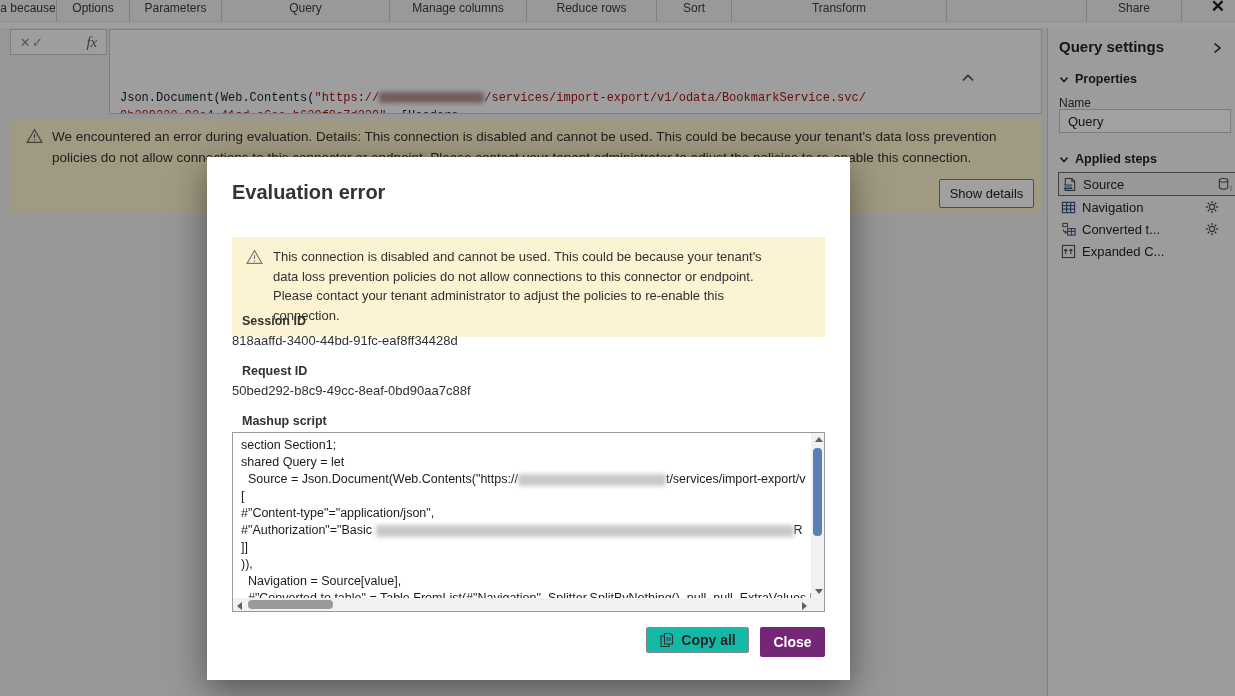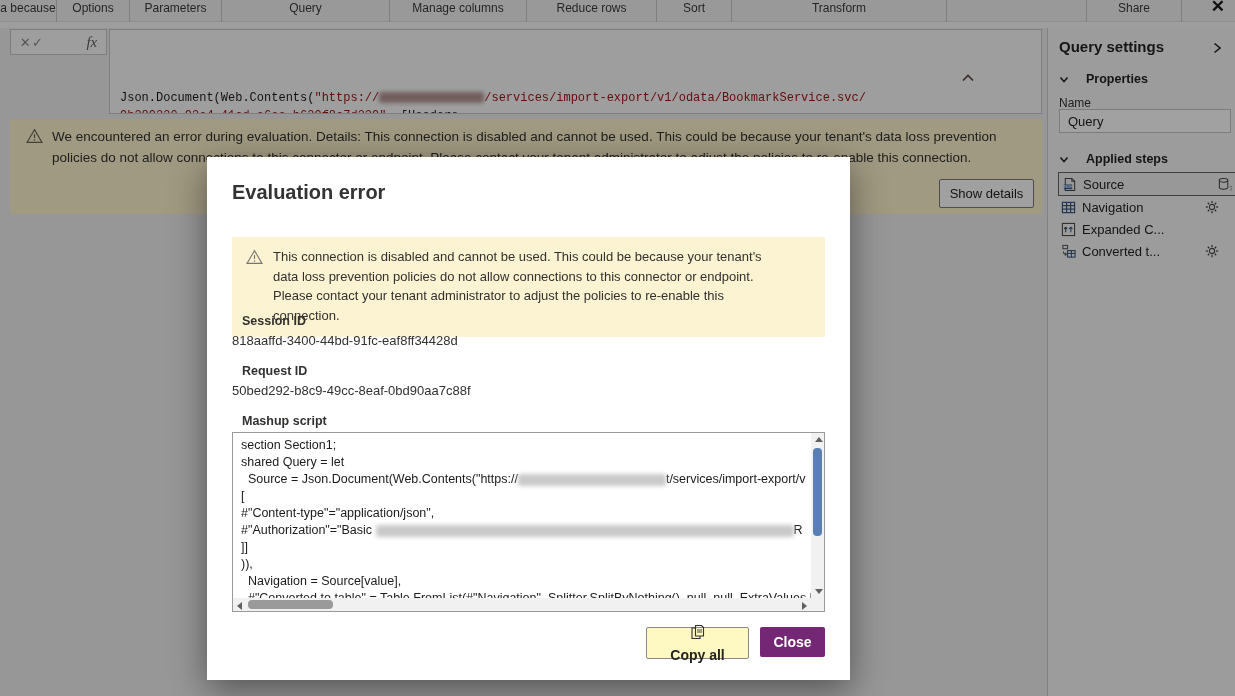--- a/index.html
+++ b/index.html
@@ -42,21 +42,21 @@
   .show-details { position:absolute; right:8px; top:60px; width:95px; height:29px; background:#fdfdfd;
                   border:1px solid #7a7a7a; font-size:13px; color:#252423; border-radius:2px;
                   font-family:"Liberation Sans",sans-serif; cursor:pointer; }
 
   
   .rightpanel { position:absolute; top:28px; left:1047px; right:0; bottom:0;
                 background:#f7f7f7; border-left:1px solid #cfcfcf; color:#252423; }
   .qs-title { position:absolute; top:10px; left:11px; font-size:15px; font-weight:700; }
   .qs-collapse { position:absolute; top:13px; right:12px; cursor:pointer; }
   .sec-hdr { position:absolute; left:11px; font-size:12.5px; font-weight:700; display:flex;
-             align-items:center; gap:17px; cursor:pointer; }
+             align-items:center; gap:6px; cursor:pointer; }
   .lbl-name { position:absolute; top:68px; left:11px; font-size:12px; color:#323130; }
   .name-input { position:absolute; top:81px; left:11px; width:172px; height:24px; background:#ffffff;
                 border:1px solid #c8c6c4; font-size:13px; color:#252423; padding:0 8px;
                 font-family:"Liberation Sans",sans-serif; }
   .steps { position:absolute; top:144px; left:10px; width:178px; }
   .step { height:20px; display:flex; align-items:center; gap:6px; padding:11px 3px; cursor:pointer; }
   .step.selected { border:1px solid #666666; background:#f1f1f1; }
   .step .slabel { font-size:13px; flex:1; white-space:nowrap; overflow:hidden; }
   .step .trail { display:flex; align-items:center; }
   .trail.gear-trail { margin-right:14px; }
@@ -81,23 +81,23 @@
   .hscroll { position:absolute; left:0; right:13px; bottom:0; height:13px; background:#f1f1f1; }
   .corner  { position:absolute; right:0; bottom:0; width:13px; height:13px; background:#f1f1f1; }
   .sb-arrow { position:absolute; width:0; height:0; }
   .v-up   { top:4px; left:3.5px; border-left:4px solid transparent; border-right:4px solid transparent; border-bottom:5px solid #606060; }
   .v-down { bottom:4px; left:3.5px; border-left:4px solid transparent; border-right:4px solid transparent; border-top:5px solid #606060; }
   .h-left { left:4px; top:3.5px; border-top:4px solid transparent; border-bottom:4px solid transparent; border-right:5px solid #606060; }
   .h-right{ right:4px; top:3.5px; border-top:4px solid transparent; border-bottom:4px solid transparent; border-left:5px solid #606060; }
   .v-thumb { position:absolute; top:15px; left:2px; width:9px; height:88px; background:#5a7fb5; border-radius:4px; }
   .h-thumb { position:absolute; left:15px; top:2px; width:85px; height:9px; background:#9a9a9a; border-radius:4px; }
   .m-footer { position:absolute; top:470px; right:25px; display:flex; gap:11px; }
-  .btn-copy { width:103px; height:32px; background:#fef9c3; border:1px solid #8a8886; border-radius:2px;
+  .btn-copy { width:103px; height:26px; background:#14b8a6; border:1px solid #8a8886; border-radius:2px;
               font-size:14px; font-weight:700; color:#252423; display:flex; align-items:center;
-              justify-content:center; gap:7px; cursor:pointer; font-family:"Liberation Sans",sans-serif;flex-direction:column; }
+              justify-content:center; gap:7px; cursor:pointer; font-family:"Liberation Sans",sans-serif; }
   .btn-close { width:65px; height:30px; border:none; border-radius:2px; color:#ffffff; font-size:14px;
                font-weight:700; cursor:pointer; font-family:"Liberation Sans",sans-serif; }
   svg { display:block; }
 </style>
 </head>
 <body>
 
 <div class="app">
 
   <div class="ribbon">
@@ -217,30 +217,20 @@
                   <line x1="12.8" y1="3.2" x2="11.2" y2="4.8"></line>
                   <line x1="4.8" y1="11.2" x2="3.2" y2="12.8"></line>
                 </g>
               </svg>
             </span>
           </span>
         </div>
         <div class="step">
           <span>
             <svg width="15" height="15" viewBox="0 0 16 16">
-              <rect x="1.5" y="1.5" width="13" height="13" fill="none" stroke="#444" stroke-width="1.1"></rect>
-              <path d="M5 11 V5.5 M5 5.5 l-1.7 1.9 M5 5.5 l1.7 1.9" fill="none" stroke="#444" stroke-width="1.1"></path>
-              <path d="M10.5 11 V5.5 M10.5 5.5 l-1.7 1.9 M10.5 5.5 l1.7 1.9" fill="none" stroke="#2b5797" stroke-width="1.1"></path>
-            </svg>
-          </span>
-          <span class="slabel">Expanded C...</span>
-        </div>
-        <div class="step">
-          <span>
-            <svg width="15" height="15" viewBox="0 0 16 16">
               <rect x="7" y="7" width="8" height="7" fill="none" stroke="#31507e" stroke-width="1.1"></rect>
               <line x1="7" y1="10" x2="15" y2="10" stroke="#31507e" stroke-width="1.1"></line>
               <line x1="11" y1="7" x2="11" y2="14" stroke="#31507e" stroke-width="1.1"></line>
               <rect x="2" y="1.5" width="5" height="3.5" fill="none" stroke="#555" stroke-width="1.1"></rect>
               <path d="M2.5 8 q0 3 3 3" fill="none" stroke="#555" stroke-width="1.1"></path>
               <path d="M4.2 9.6 l1.5 1.4 -1.5 1.4" fill="none" stroke="#555" stroke-width="1.1"></path>
             </svg>
           </span>
           <span class="slabel">Converted t...</span>
           <span class="trail gear-trail">
@@ -254,20 +244,30 @@
                   <line x1="12.6" y1="8" x2="15" y2="8"></line>
                   <line x1="3.2" y1="3.2" x2="4.8" y2="4.8"></line>
                   <line x1="11.2" y1="11.2" x2="12.8" y2="12.8"></line>
                   <line x1="12.8" y1="3.2" x2="11.2" y2="4.8"></line>
                   <line x1="4.8" y1="11.2" x2="3.2" y2="12.8"></line>
                 </g>
               </svg>
             </span>
           </span>
         </div>
+        <div class="step">
+          <span>
+            <svg width="15" height="15" viewBox="0 0 16 16">
+              <rect x="1.5" y="1.5" width="13" height="13" fill="none" stroke="#444" stroke-width="1.1"></rect>
+              <path d="M5 11 V5.5 M5 5.5 l-1.7 1.9 M5 5.5 l1.7 1.9" fill="none" stroke="#444" stroke-width="1.1"></path>
+              <path d="M10.5 11 V5.5 M10.5 5.5 l-1.7 1.9 M10.5 5.5 l1.7 1.9" fill="none" stroke="#2b5797" stroke-width="1.1"></path>
+            </svg>
+          </span>
+          <span class="slabel">Expanded C...</span>
+        </div>
       </div>
   </div>
 
   <div class="overlay"></div>
 
   <div class="modal">
     <div class="m-title">Evaluation error</div>
 
     <div class="m-warn">
       <span>

